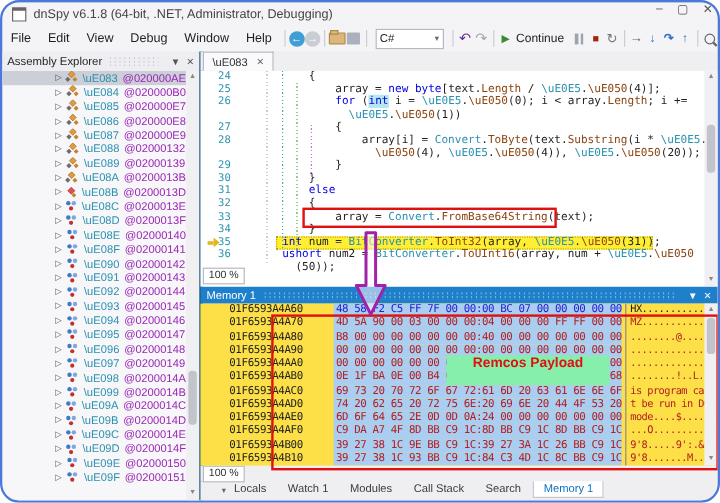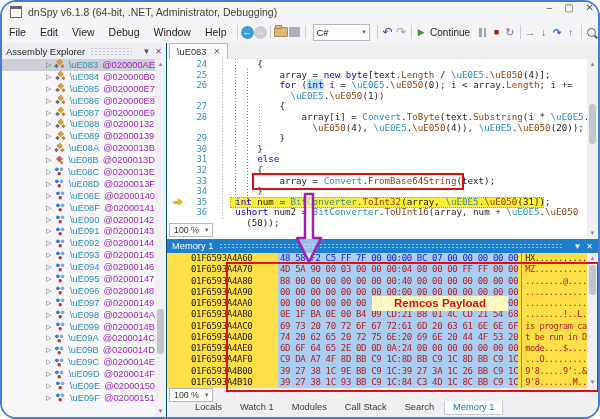--- a/index.html
+++ b/index.html
@@ -54,33 +54,33 @@
   #tree-scroll{left:153px;top:16px;height:358px;}
   
   #right{position:absolute;left:165px;top:41px;width:431px;height:374px;}
   #tabstrip{height:16px;background:#efeff2;display:flex;}
   #doc-tab{display:flex;align-items:center;gap:7px;background:#fafafc;border:1px solid #b9b9c4;border-bottom:none;
            font-size:9.3px;padding:0 7px;margin-left:2px;color:#333;}
   #doc-tab .close{font-size:8px;color:#666;}
   
   #editor{position:relative;width:431px;height:180px;background:#fff;overflow:hidden;}
   .code-row{display:flex;height:10.6px;line-height:10.6px;font-family:"DejaVu Sans Mono",monospace;font-size:9.2px;white-space:pre;}
-  .ln{width:40px;text-align:right;padding-right:6px;color:#2b91af;flex:none;font-size:8.8px;}
+  .ln{width:40px;text-align:center;padding-right:6px;color:#2b91af;flex:none;font-size:8.8px;}
   .k{color:#0000e6;} .t{color:#2b91af;} .m{color:#8b4513;} .n{color:#1e1e1e;} .pl{color:#1e1e1e;}
   .hl{background:#b8e6f0;}
   .guide{position:absolute;width:1px;background-image:repeating-linear-gradient(to bottom,currentColor 0 1px,transparent 1px 3px);}
   #cur-line{position:absolute;left:63px;top:137.8px;width:314px;height:11px;background:#ffee32;
             border:1px dotted #b9a800;box-sizing:border-box;}
   #cur-arrow{position:absolute;left:6px;top:139px;width:0;height:0;}
   #cur-arrow .r{position:absolute;left:0;top:3px;width:5px;height:3.4px;background:#e3b71e;}
   #cur-arrow .t{position:absolute;left:5px;top:0;width:0;height:0;border-left:5px solid #e3b71e;
                 border-top:4.8px solid transparent;border-bottom:4.8px solid transparent;}
   #editor-zoom{position:absolute;left:2px;bottom:2px;display:flex;align-items:center;gap:2px;}
   .zoom-combo{display:flex;align-items:center;background:#fff;border:1px solid #b6b9c3;height:12px;
-              font-size:8.8px;padding:0 4px;gap:6px;color:#333;}
+              font-size:8.8px;padding:0 4px;gap:6px;color:#333;flex-direction:column;}
   #editor-scroll{right:0;top:0;height:180px;left:auto;}
   
   #memory{position:relative;width:431px;height:149px;}
   #mem-title{height:14px;background:#1e7fcb;color:#fff;display:flex;align-items:center;
              font-size:9.3px;padding:0 5px;}
   #mem-title .texture{flex:1;height:7px;margin:0 6px;
         background-image:radial-gradient(rgba(255,255,255,.5) 0.8px,transparent 0.9px);background-size:4px 3px;}
   #mem-title .hdr-glyph{color:#fff;}
   #mem-body{position:relative;height:135px;background:#fde047;overflow:hidden;}
   .mem-row{display:flex;height:11.25px;line-height:11.25px;font-family:"DejaVu Sans Mono",monospace;
@@ -94,21 +94,21 @@
   .mem-red .mhex{color:#b22020;} .mem-red .mcolon{color:#b22020;} .mem-red .mascii{color:#b22020;}
   #mem-scroll{right:0;top:14px;height:135px;left:auto;}
   #memzoom-bar{height:13px;background:#efeff2;display:flex;align-items:center;padding-left:2px;}
   
   #bottom-tabs{height:16px;background:#efeff2;display:flex;align-items:flex-start;padding-left:20px;gap:2px;}
   .btab{font-size:9.3px;padding:1px 8px 2px;color:#3b3b3b;}
   .btab.active{background:#fff;color:#0e70c0;border:1px solid #c8c8d0;border-top:none;}
   
   #overlay{position:absolute;left:0;top:0;width:600px;height:419px;pointer-events:none;z-index:40;}
   .redbox{position:absolute;border:2px solid #e01010;box-sizing:border-box;}
-  #remcos-label{position:absolute;left:370px;top:294px;width:136px;height:15px;background:#fef9c3;
+  #remcos-label{position:absolute;left:370px;top:294px;width:136px;height:25px;background:#86efac;
                 color:#e01010;font-weight:bold;font-size:11.5px;text-align:center;line-height:15px;
                 font-family:"Liberation Sans",sans-serif;}
 </style>
 </head>
 <body>
 
 <div id="app">
 
   <div id="titlebar">
     <span id="app-icon"></span>

